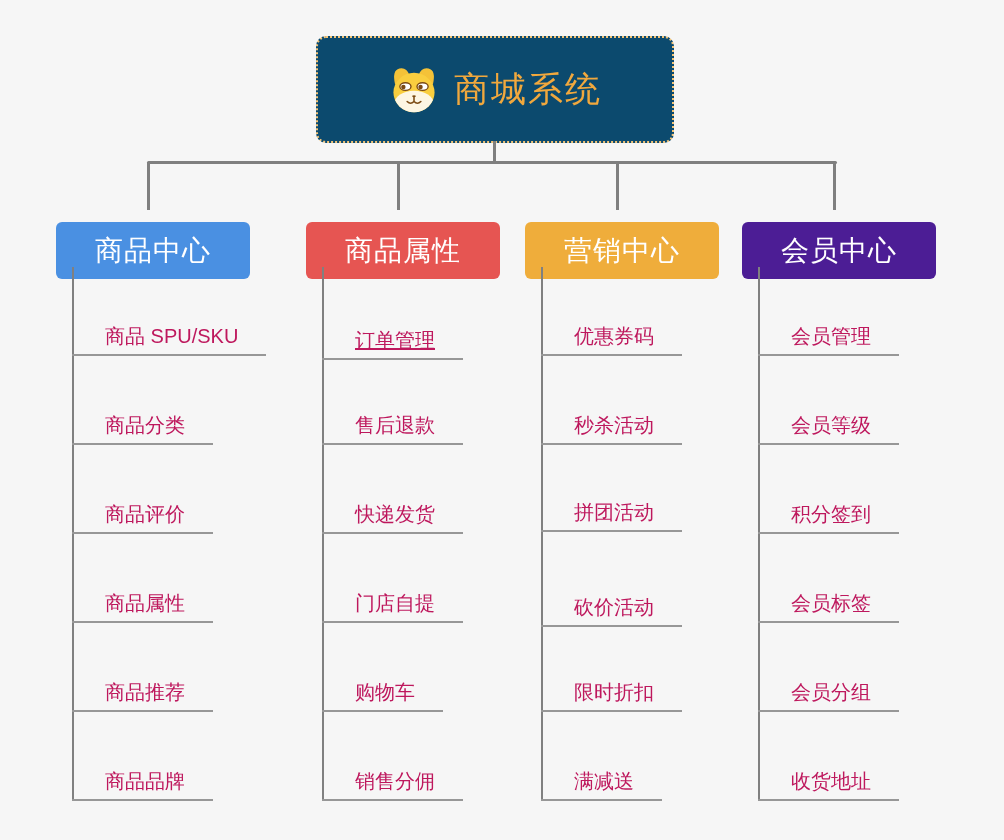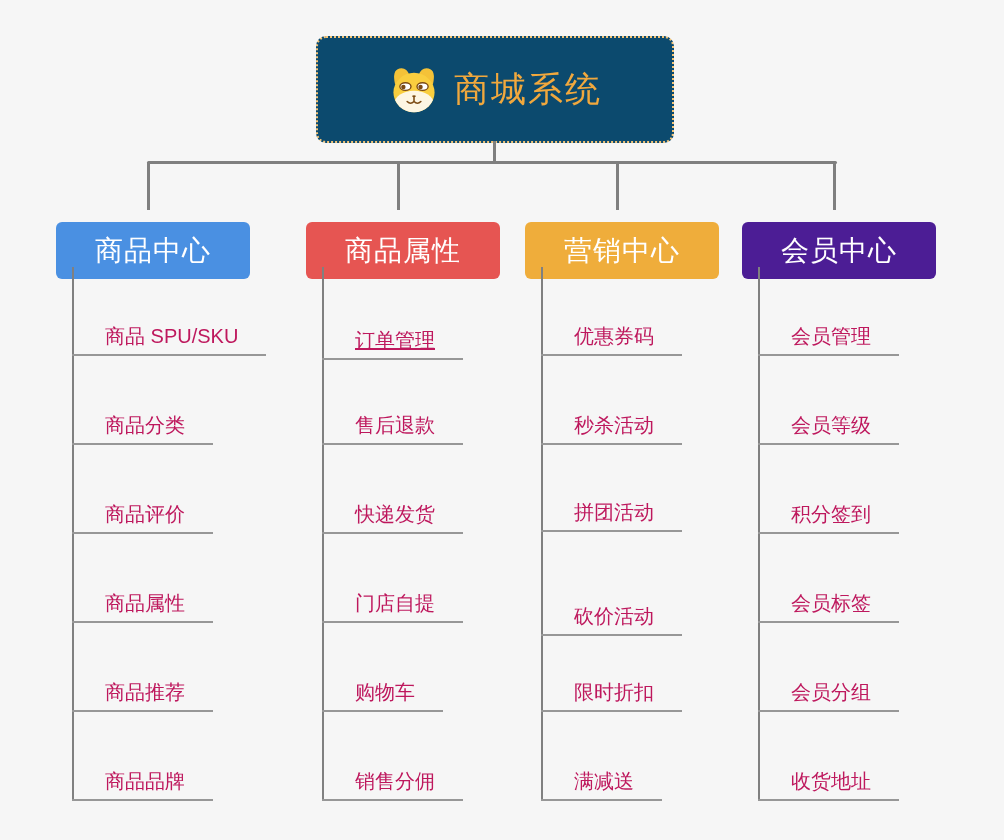--- a/index.html
+++ b/index.html
@@ -105,21 +105,21 @@
         <div class="child-item" style="top: 464px;">购物车</div>
         <div class="child-item" style="top: 553px;">销售分佣</div>
       </div>
       <div class="branch-col" style="left: 525px;">
         <div class="drop"></div>
         <div class="branch-node" style="background: rgb(239, 173, 59);">营销中心</div>
         <div class="vline"></div>
         <div class="child-item" style="top: 108px;">优惠券码</div>
         <div class="child-item" style="top: 197px;">秒杀活动</div>
         <div class="child-item" style="top: 284px;">拼团活动</div>
-        <div class="child-item" style="top: 388px;">砍价活动</div>
+        <div class="child-item" style="top: 379px;">砍价活动</div>
         <div class="child-item" style="top: 464px;">限时折扣</div>
         <div class="child-item" style="top: 553px;">满减送</div>
       </div>
       <div class="branch-col" style="left: 742px;">
         <div class="drop"></div>
         <div class="branch-node" style="background: #4c1d95;">会员中心</div>
         <div class="vline"></div>
         <div class="child-item" style="top: 108px;">会员管理</div>
         <div class="child-item" style="top: 197px;">会员等级</div>
         <div class="child-item" style="top: 286px;">积分签到</div>

